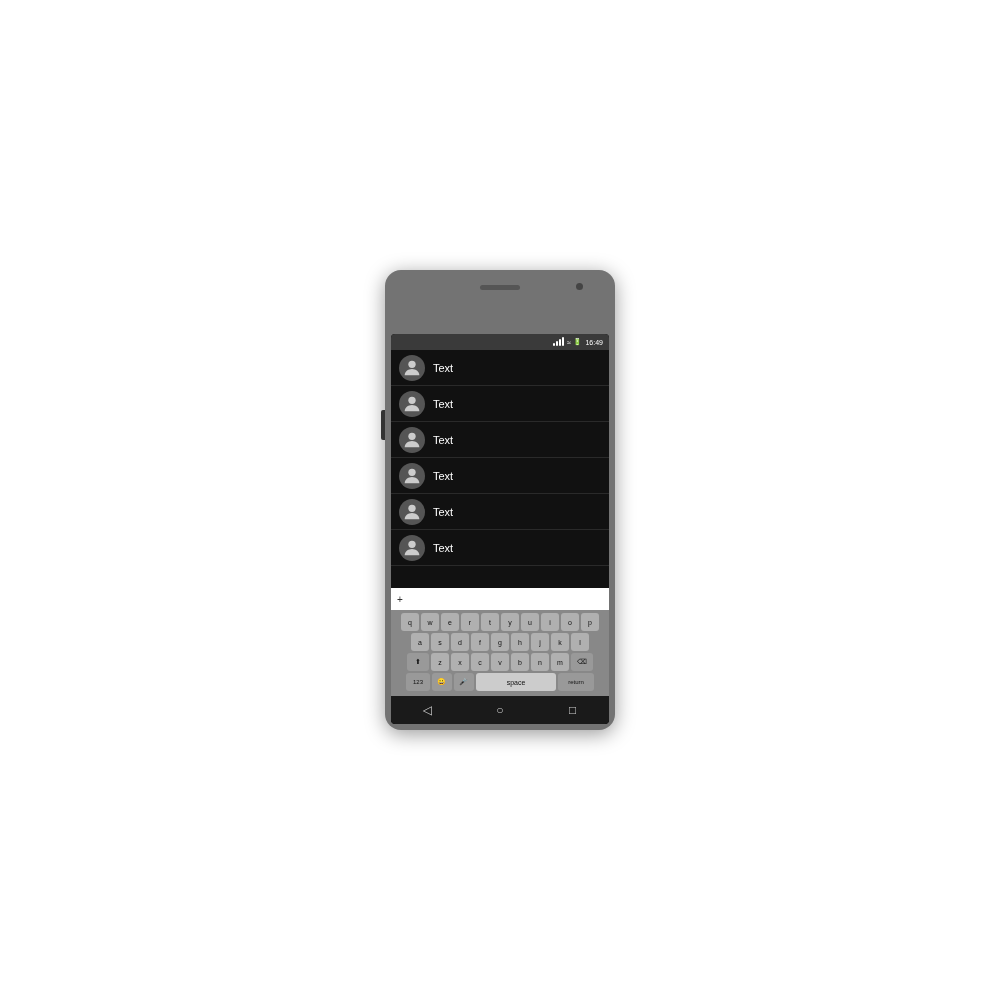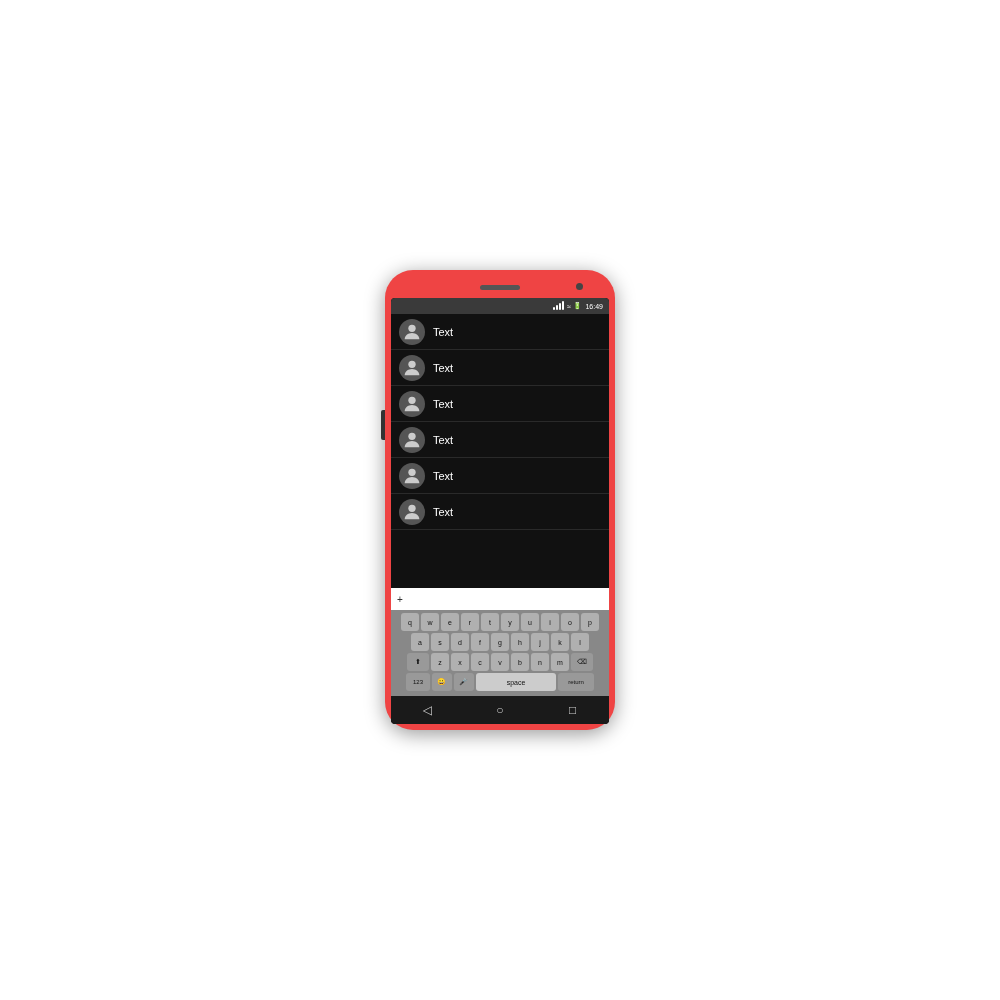--- a/index.html
+++ b/index.html
@@ -9,28 +9,29 @@
       justify-content: center;
       align-items: center;
       width: 1000px;
       height: 1000px;
       font-family: sans-serif;
     }
 
     .phone-outer {
       width: 230px;
       height: 460px;
-      background: #ef4444;
-      border-radius: 28px;
+      background: #737373;
+      border-radius: 16px;
       position: relative;
       box-shadow: 0 4px 20px rgba(0,0,0,0.4);
       display: flex;
       flex-direction: column;
       align-items: center;
       padding: 10px 6px 6px 6px;
+      gap: 36px;
     }
 
     
     .phone-top-bar {
       width: 100%;
       display: flex;
       justify-content: center;
       align-items: center;
       margin-bottom: 4px;
       position: relative;

